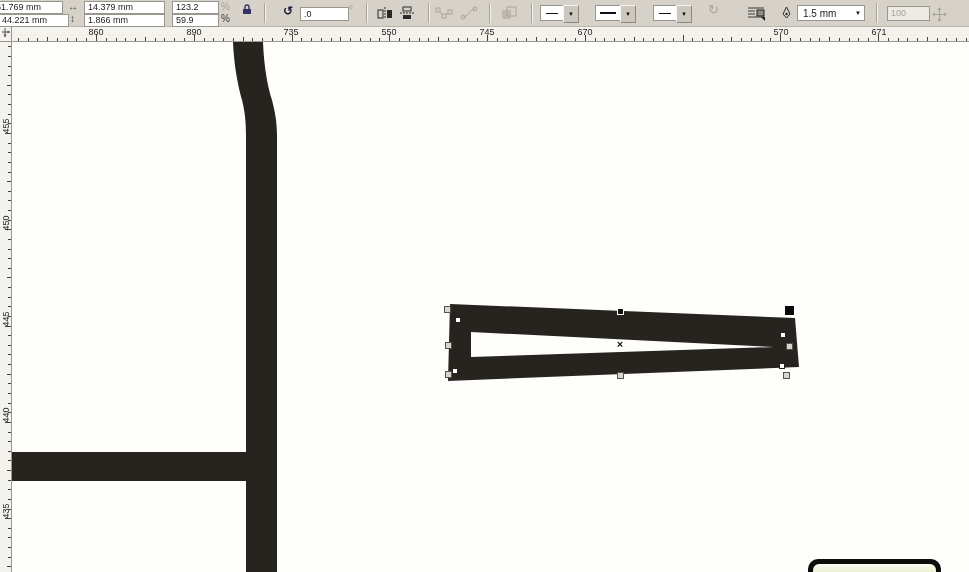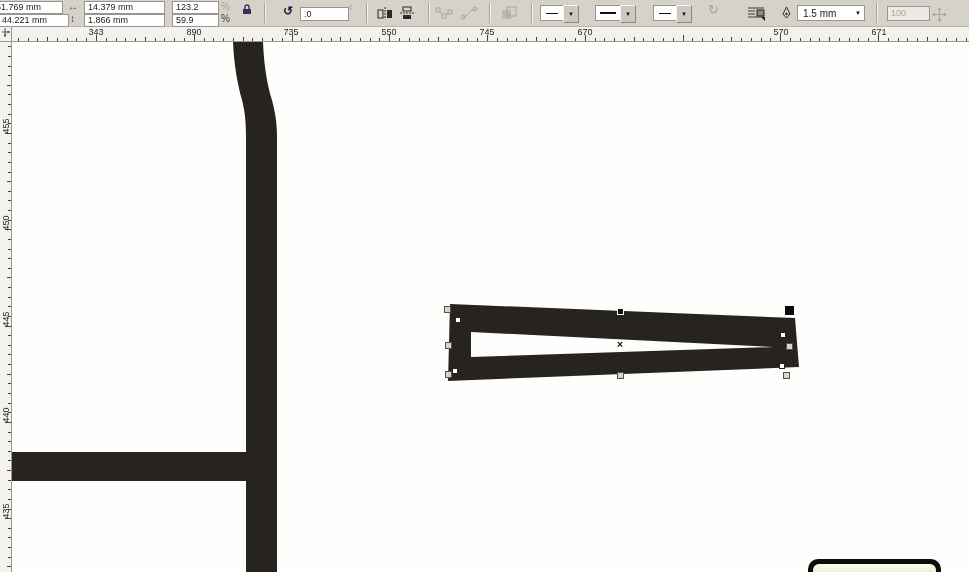--- a/index.html
+++ b/index.html
@@ -284,21 +284,21 @@
     <div class="htick major" style="left: 866px;"></div>
     <div class="htick minor" style="left: 875.775px;"></div>
     <div class="htick minor" style="left: 885.55px;"></div>
     <div class="htick minor" style="left: 895.325px;"></div>
     <div class="htick minor" style="left: 905.1px;"></div>
     <div class="htick mid" style="left: 914.875px;"></div>
     <div class="htick minor" style="left: 924.65px;"></div>
     <div class="htick minor" style="left: 934.425px;"></div>
     <div class="htick minor" style="left: 944.2px;"></div>
     <div class="htick minor" style="left: 953.975px;"></div>
-    <span class="hlabel" style="left: 84px;">343</span>
+    <span class="hlabel" style="left: 84px;">860</span>
     <span class="hlabel" style="left: 182px;">890</span>
     <span class="hlabel" style="left: 279px;">735</span>
     <span class="hlabel" style="left: 377px;">550</span>
     <span class="hlabel" style="left: 475px;">745</span>
     <span class="hlabel" style="left: 573px;">670</span>
     <span class="hlabel" style="left: 671px; margin-top: 28px;">755</span>
     <span class="hlabel" style="left: 769px;">570</span>
     <span class="hlabel" style="left: 867px;">671</span>
   </div>
 <div class="vruler">

